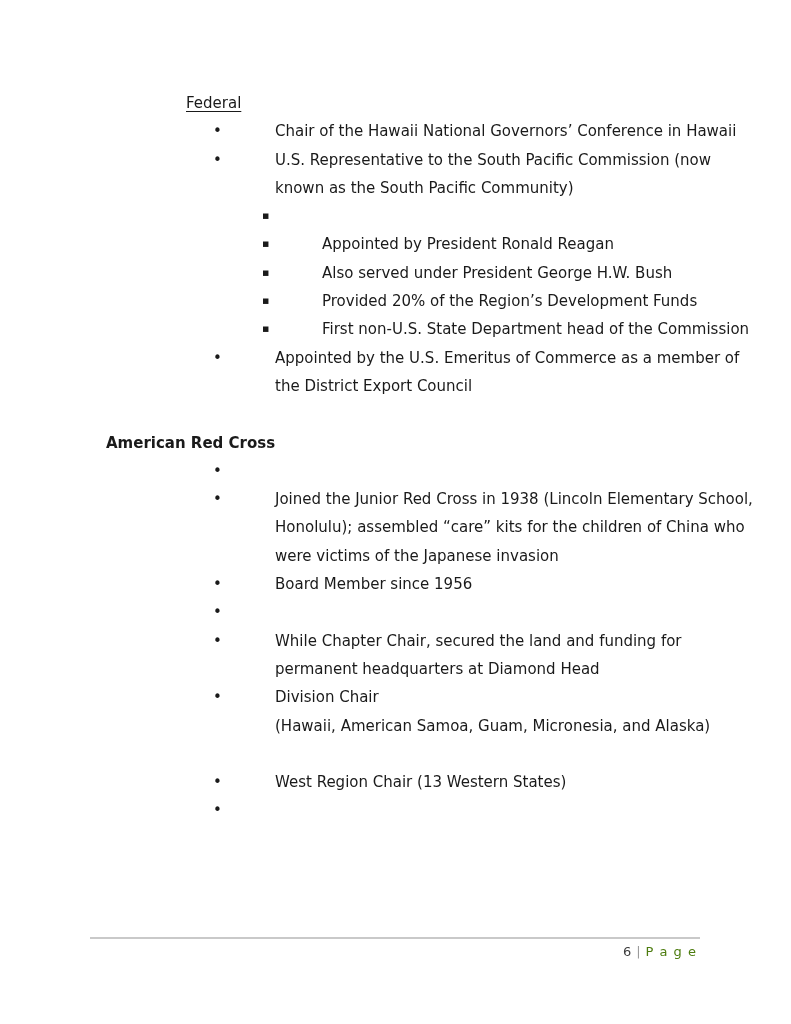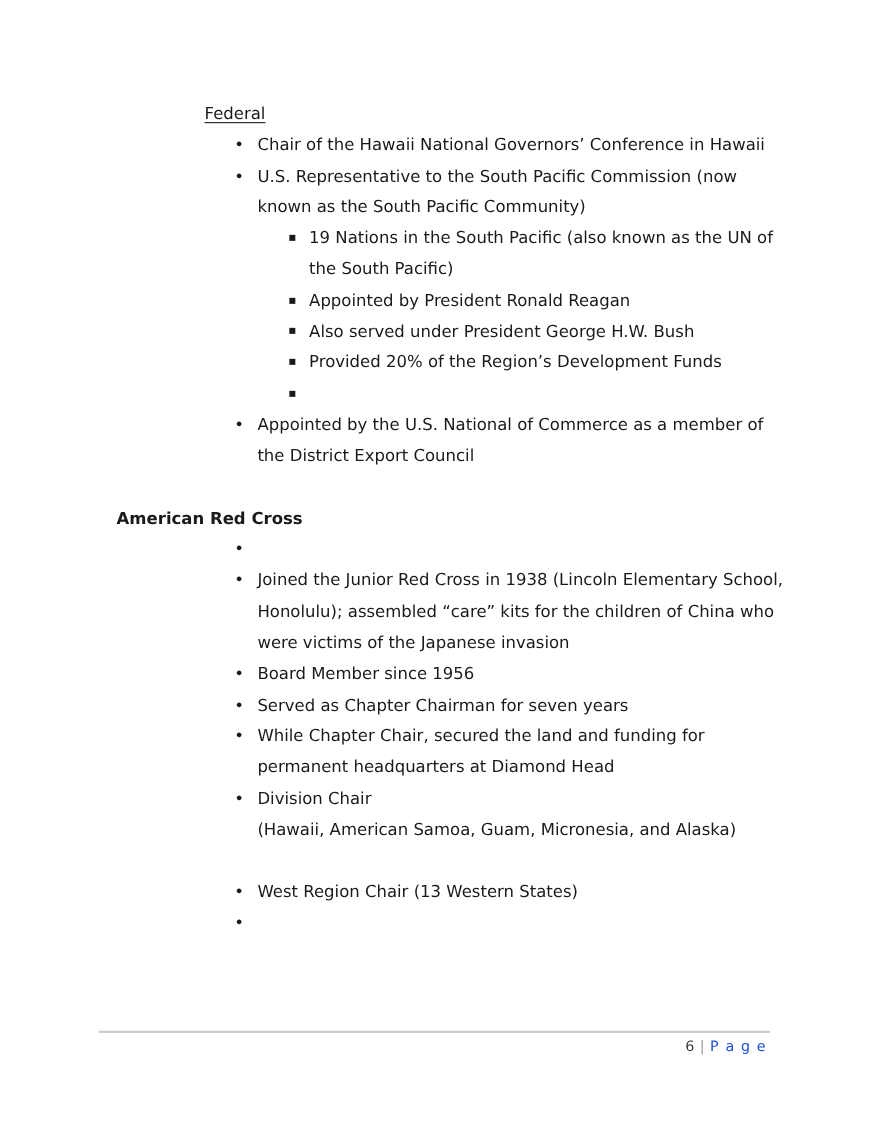--- a/index.html
+++ b/index.html
@@ -35,20 +35,21 @@
   }
   .li { display: flex; align-items: flex-start; }
   .li .marker { flex: 0 0 auto; }
   .li.l1 { margin-left: 165px; }
   .li.l1 .marker { width: 21px; }
   .li.l2 { margin-left: 214px; }
   .li.l2 .marker { width: 19px; font-size: 11px; }
   .li .text {
     white-space: pre-line;
     max-width: 514px;
+    margin-left: 41px;
   }
   .footer-rule {
     position: absolute;
     left: 90px;
     top: 937px;
     width: 610px;
     height: 1.5px;
     background: #c9c9c9;
   }
   .footer {
@@ -56,62 +57,61 @@
     top: 943px;
     right: 94px;
     display: flex;
     align-items: baseline;
     gap: 5px;
     font-size: 13px;
     line-height: 18px;
   }
   .footer .pnum { color: #3d3d3d; }
   .footer .sep { color: #9a9a9a; }
-  .footer .plabel { color: #1d4ed8; letter-spacing: 1px; }
+  .footer .plabel { color: #4d7c0f; letter-spacing: 1px; }
 </style>
 </head>
 <body>
 
 <div class="page">
   <div class="content">
 
     <div class="section">
       <div class="heading underline">Federal</div>
       <div class="li l1">
         <span class="marker">•</span>
         <span class="text">Chair of the Hawaii National Governors’ Conference in Hawaii</span>
       </div>
       <div class="li l1">
         <span class="marker">•</span>
         <span class="text">U.S. Representative to the South Pacific Commission (now
 known as the South Pacific Community)</span>
       </div>
       <div class="li l2">
         <span class="marker">▪</span>
-        <span class="text">19 Nations in the South Pacific (also known as the UN of
-the South Pacific)</span>
       </div>
       <div class="li l2">
         <span class="marker">▪</span>
         <span class="text">Appointed by President Ronald Reagan</span>
       </div>
       <div class="li l2">
         <span class="marker">▪</span>
         <span class="text">Also served under President George H.W. Bush</span>
       </div>
       <div class="li l2">
         <span class="marker">▪</span>
         <span class="text">Provided 20% of the Region’s Development Funds</span>
       </div>
       <div class="li l2">
         <span class="marker">▪</span>
+        <span class="text">First non-U.S. State Department head of the Commission</span>
       </div>
       <div class="li l1">
         <span class="marker">•</span>
-        <span class="text">Appointed by the U.S. National of Commerce as a member of
+        <span class="text">Appointed by the U.S. Emeritus of Commerce as a member of
 the District Export Council</span>
       </div>
     </div>
 
     <div class="section">
       <div class="heading bold">American Red Cross</div>
       <div class="li l1">
         <span class="marker">•</span>
       </div>
       <div class="li l1">
@@ -119,21 +119,20 @@
         <span class="text">Joined the Junior Red Cross in 1938 (Lincoln Elementary School,
 Honolulu); assembled “care” kits for the children of China who
 were victims of the Japanese invasion</span>
       </div>
       <div class="li l1">
         <span class="marker">•</span>
         <span class="text">Board Member since 1956</span>
       </div>
       <div class="li l1">
         <span class="marker">•</span>
-        <span class="text">Served as Chapter Chairman for seven years</span>
       </div>
       <div class="li l1">
         <span class="marker">•</span>
         <span class="text">While Chapter Chair, secured the land and funding for
 permanent headquarters at Diamond Head</span>
       </div>
       <div class="li l1">
         <span class="marker">•</span>
         <span class="text">Division Chair
 (Hawaii, American Samoa, Guam, Micronesia, and Alaska)</span>

